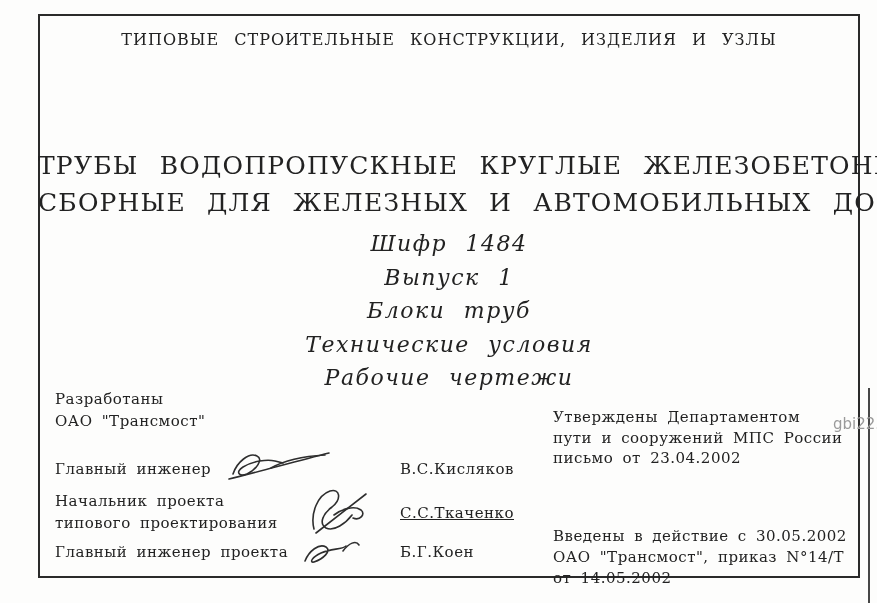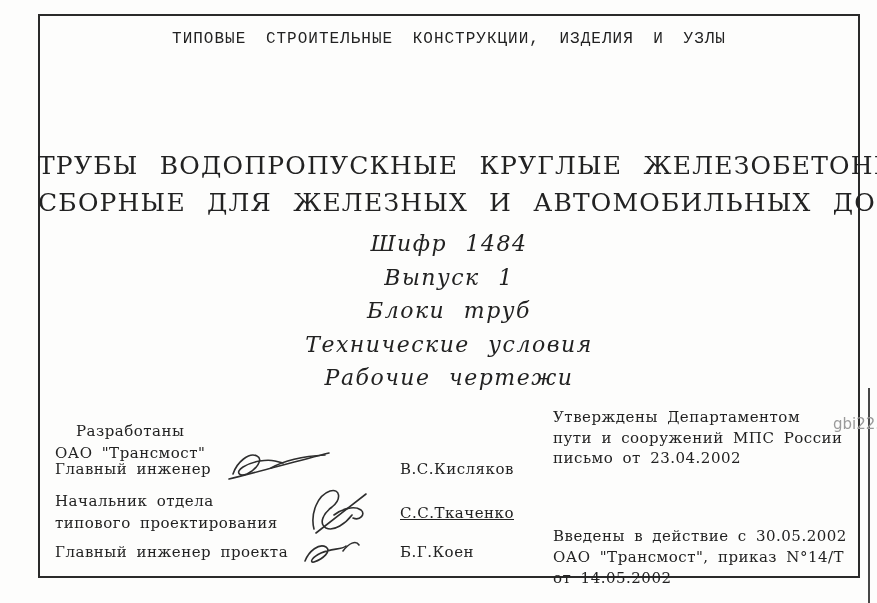--- a/index.html
+++ b/index.html
@@ -18,21 +18,20 @@
     border: 2px solid #2a2a2a;
   }
   .series-header {
     position: absolute;
     left: 38px; top: 30px; width: 822px;
     text-align: center;
     font-size: 16px;
     letter-spacing: 1px;
     word-spacing: 9px;
     white-space: nowrap;
-    font-family: Liberation Mono, monospace;
   }
   .main-title {
     position: absolute;
     left: 38px; top: 147px; width: 822px;
     text-align: center;
     font-size: 25px;
     line-height: 37px;
     letter-spacing: 1.2px;
     word-spacing: 12px;
   }
@@ -46,23 +45,22 @@
     letter-spacing: 1.5px;
     word-spacing: 10px;
     font-style: italic;
   }
   .body-text {
     font-size: 15px;
     letter-spacing: 0.5px;
     word-spacing: 4px;
   }
   .developed-label {
-    position: absolute; left: 55px; top: 420px;
+    position: absolute; left: 55px; top: 388px;
     line-height: 22px;
-    text-align: center;
   }
   .role-1 { position: absolute; left: 55px; top: 460px; }
   .role-2 { position: absolute; left: 55px; top: 490px; line-height: 22px; }
   .role-3 { position: absolute; left: 55px; top: 543px; }
   .name-1 { position: absolute; left: 400px; top: 460px; }
   .name-2 { position: absolute; left: 400px; top: 504px; text-decoration: underline; }
   .name-3 { position: absolute; left: 400px; top: 543px; }
   .approved-block {
     position: absolute; left: 553px; top: 407px;
     line-height: 20.5px;
@@ -118,21 +116,21 @@
     <div>Рабочие чертежи</div>
   </div>
 
   <div class="developed-label body-text">
     <div>Разработаны</div>
     <div>ОАО "Трансмост"</div>
   </div>
 
   <div class="role-1 body-text">Главный инженер</div>
   <div class="role-2 body-text">
-    <div>Начальник отдела</div>
+    <div>Начальник проекта</div>
     <div>типового проектирования</div>
   </div>
   <div class="role-3 body-text">Главный инженер проекта</div>
 
   <div class="sig sig-1">
     <svg width="112" height="42" viewBox="0 0 112 42">
       <path d="M10 28 C14 16, 26 6, 34 10 C41 13, 33 24, 24 28 C16 31, 12 26, 20 21 C30 15, 44 13, 52 15 L60 17"></path>
       <path d="M6 33 C28 28, 70 16, 106 7"></path>
       <path d="M48 22 C62 14, 84 10, 102 9"></path>
     </svg>

